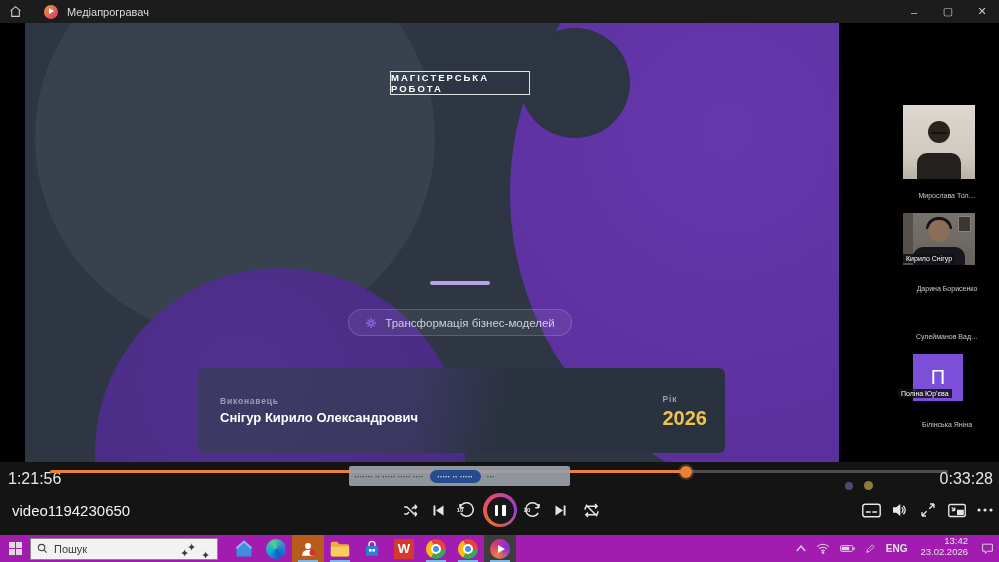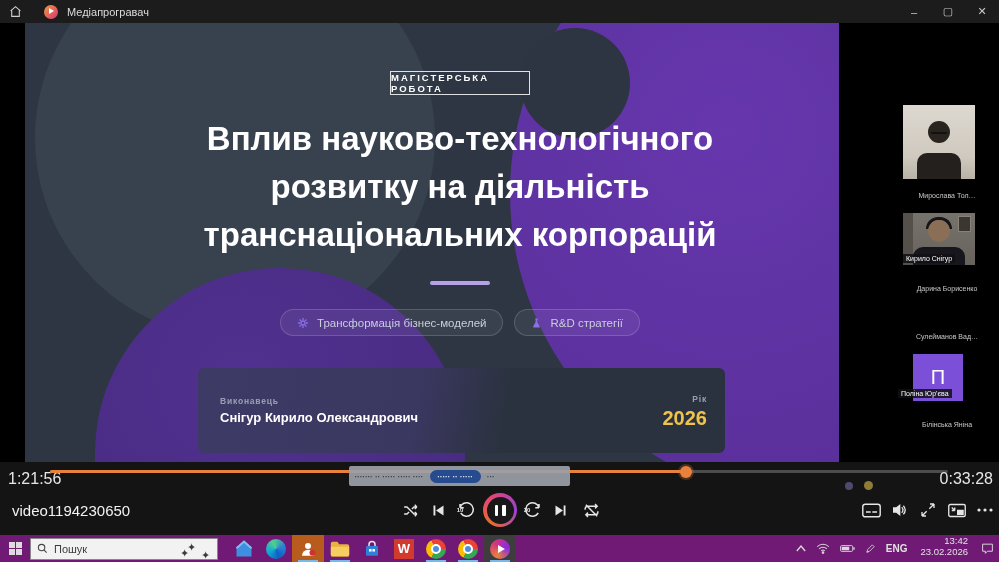--- a/index.html
+++ b/index.html
@@ -113,21 +113,21 @@
   .pause-btn { position:absolute; left:483px; top:1px; width:34px; height:34px; border-radius:50%;
                background:conic-gradient(from 210deg, #e86b2e, #e0457a, #9b3fd4, #e86b2e);
                display:flex; align-items:center; justify-content:center; }
   .pause-inner { width:27px; height:27px; border-radius:50%; background:#181818;
                  display:flex; align-items:center; justify-content:center; gap:4px; }
   .pause-inner i { display:block; width:3.5px; height:11px; background:#fff; border-radius:1px; }
   .skip-num { position:absolute; font-size:6px; color:#e8e8e8; font-weight:bold; }
 
   
   .taskbar { position:absolute; left:0; top:535px; width:999px; height:27px;
-             background:#701a75; display:flex; align-items:center; }
+             background:#a21caf; display:flex; align-items:center; }
   .start { width:30px; height:27px; display:flex; align-items:center; justify-content:center; }
   .win-grid { display:grid; grid-template-columns:6px 6px; grid-template-rows:6px 6px; gap:1px; }
   .win-grid i { background:#dcdcdc; }
   .searchbox { position:relative; width:188px; height:22px; background:#f2f2f2;
                border:1px solid #888; display:flex; align-items:center; padding:0 6px; gap:6px; }
   .searchbox span { color:#3c3c3c; font-size:11px; }
   .sparkles { position:absolute; right:4px; top:1px; width:34px; height:20px; }
   .sp { position:absolute; font-size:12px; }
   .sp1 { color:#f4b63f; left:8px; top:1px; font-size:14px; }
   .sp2 { color:#b46cd8; left:1px; top:7px; font-size:8px; }
@@ -176,51 +176,40 @@
 
   <div class="video-area">
     <div class="slide">
       <div class="circle c-slate"></div>
       <div class="circle c-big"></div>
       <div class="circle c-dark"></div>
       <div class="circle c-bottom"></div>
 
       <div class="badge">МАГІСТЕРСЬКА РОБОТА</div>
 
-      <div class="slide-title">
-        <div>Вплив науково-технологічного</div>
-        <div>розвитку на діяльність</div>
-        <div>транснаціональних корпорацій</div>
-      </div>
 
       <div class="divider"></div>
 
       <div class="chips">
         <div class="chip">
           <svg width="12" height="12" viewBox="0 0 24 24" fill="none" stroke="#8b6fe8" stroke-width="2.6">
             <circle cx="12" cy="12" r="4"></circle>
               <path d="M12 2v4 M12 18v4 M2 12h4 M18 12h4 M5 5l2.8 2.8 M16.2 16.2L19 19 M19 5l-2.8 2.8 M7.8 16.2L5 19"></path>
           </svg>
           <span>Трансформація бізнес-моделей</span>
         </div>
-        <div class="chip">
-          <svg width="11" height="12" viewBox="0 0 24 24" fill="#8b6fe8">
-            <path d="M9 2h6v2l-1 1v5l5 9a2 2 0 0 1-1.8 3H6.8A2 2 0 0 1 5 19l5-9V5L9 4z"></path>
-          </svg>
-          <span>R&amp;D стратегії</span>
-        </div>
       </div>
 
       <div class="footer-card">
         <div class="fc-col">
           <div class="fc-label">Виконавець</div>
           <div class="fc-name">Снігур Кирило Олександрович</div>
         </div>
         <div class="fc-year-col">
-          <div class="fc-label" style="text-align:right;">Рік</div>
+          <div class="fc-label" style="text-align:left;">Рік</div>
           <div class="fc-year">2026</div>
         </div>
       </div>
     </div>
 
     <div class="sidebar">
       <div class="thumb thumb1">
         <div class="t2-head sil-head" style="background:#2a241f; top:16px;"></div>
         <div class="t1-glasses"></div>
         <div class="t1-body sil-body"></div>

